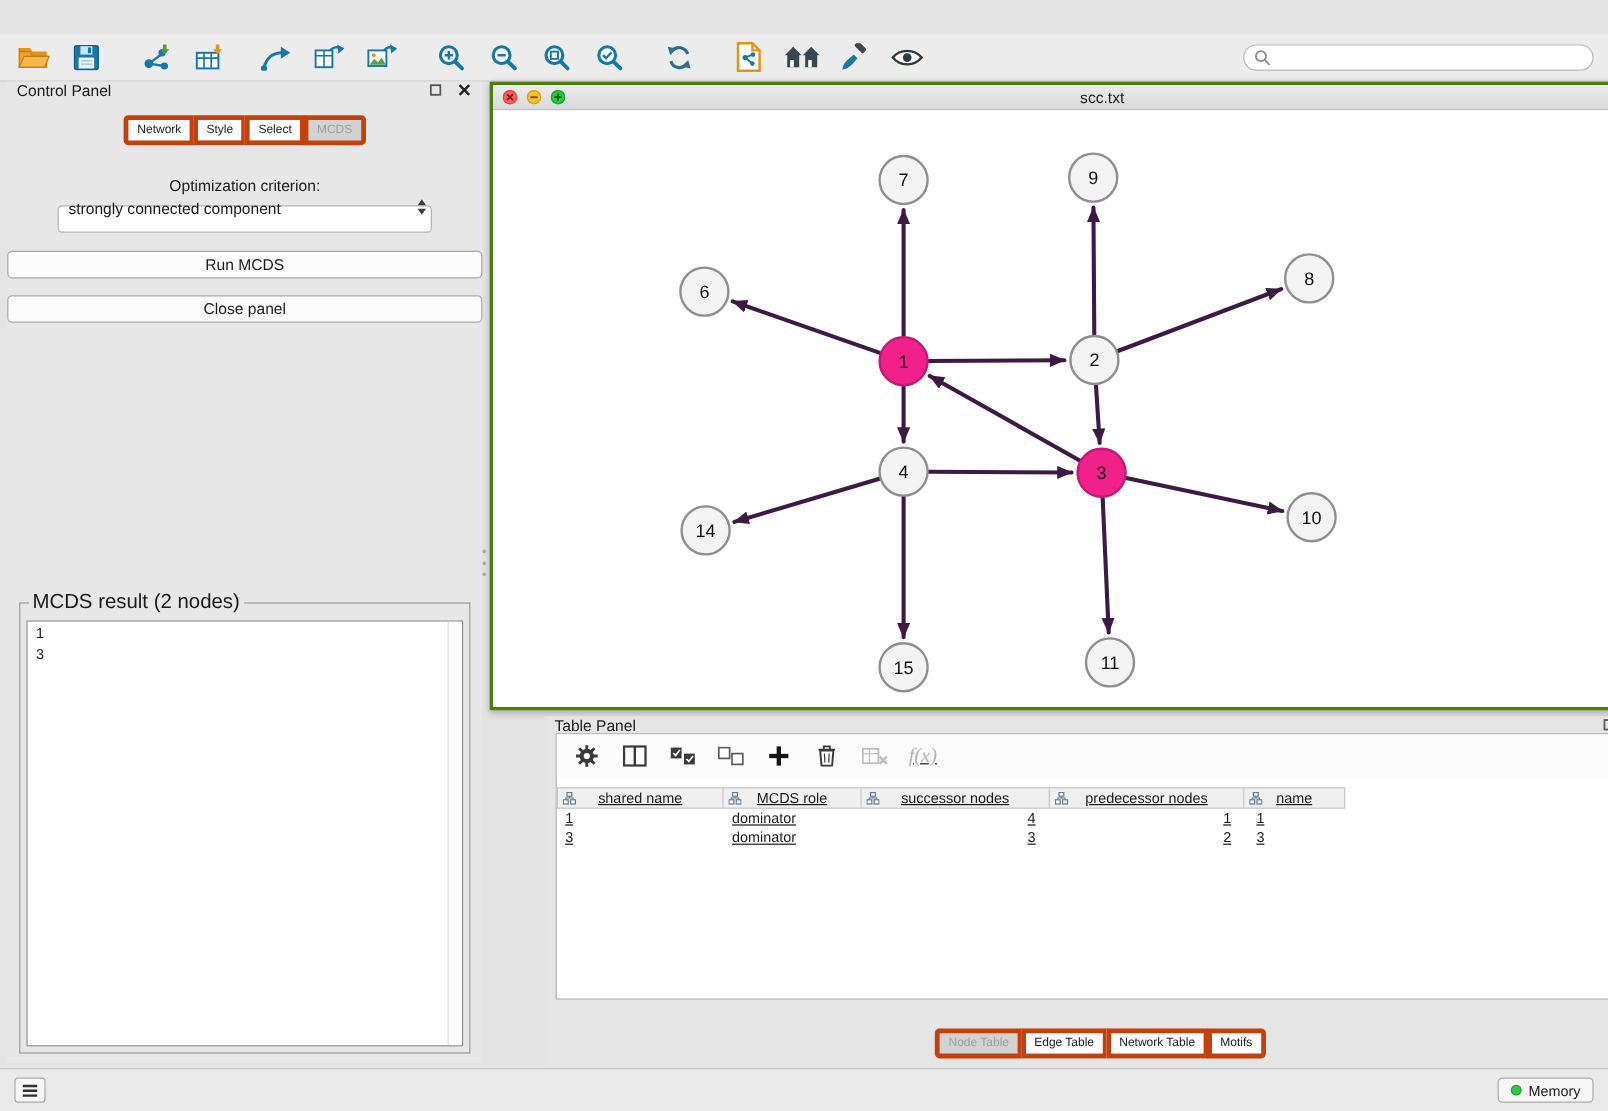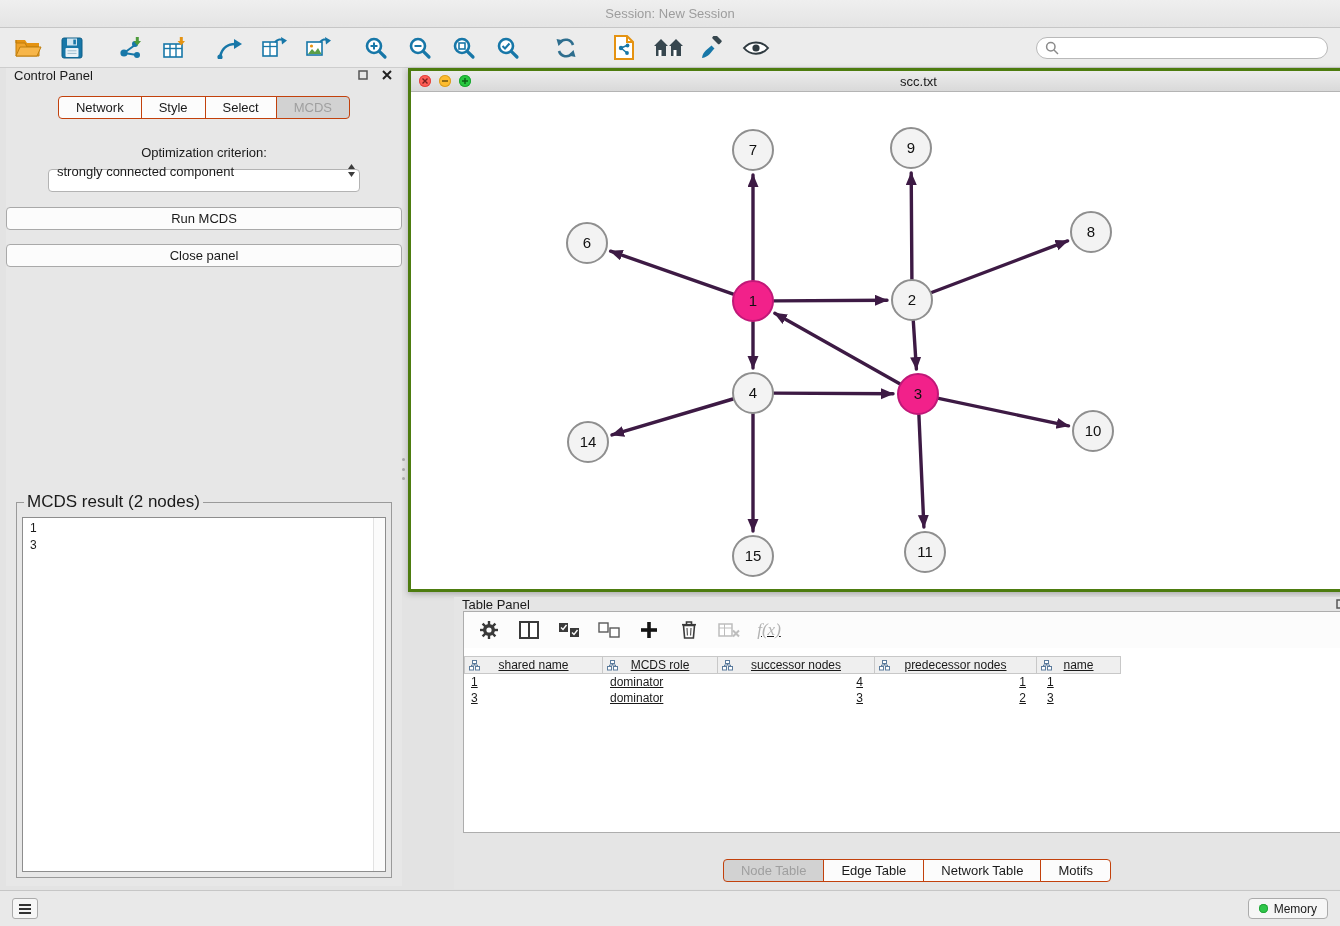--- a/index.html
+++ b/index.html
@@ -23,22 +23,22 @@
     background:#fff; display:flex; align-items:center; padding:0 8px; gap:6px; }
   .search input { border:none; outline:none; flex:1; font-size:12px; font-family:inherit; background:transparent; }
 
   
   .control-panel { position:absolute; left:6px; top:68px; width:396px; height:818px; background:#e7e7e7; }
   .panel-header { height:26px; display:flex; align-items:flex-start; padding:0 8px; font-size:13px; color:#1a1a1a; }
   .panel-btns { margin-left:auto; display:flex; gap:10px; align-items:center; }
   .panel-btn { appearance:none; border:none; background:transparent; width:14px; height:14px;
     display:flex; align-items:center; justify-content:center; cursor:pointer; }
   .seg-row { display:flex; justify-content:center; margin-top:2px; }
-  .seg-tab { appearance:none; cursor:pointer; border:1px solid #c2410c; background:#fcfcfc; color:#1a1a1a;
-    padding:3px 17px; font-size:13px; font-family:inherit; margin-left:-1px; }
+  .seg-tab { appearance:none; cursor:pointer; border:4px solid #c2410c; background:#fcfcfc; color:#1a1a1a;
+    padding:3px 7px; font-size:10px; font-family:inherit; margin-left:-1px; }
   .seg-tab:first-child { border-radius:4px 0 0 4px; margin-left:0; }
   .seg-tab:last-child { border-radius:0 4px 4px 0; }
   .seg-tab.active { background:#d2d2d2; color:#9f9f9f; }
   .opt-label { text-align:center; margin-top:26px; font-size:13px; }
   .opt-select { margin:9px auto 0; width:312px; height:23px; background:#fff; border:1px solid #b3b3b3;
     border-radius:4px; display:flex; align-items:center; padding:0 3px 18px 8px; font-size:13px; cursor:pointer; }
   .opt-select .spin { margin-left:auto; }
   .btn-row { display:flex; justify-content:center; gap:14px; margin-top:15px;flex-direction:column; }
   .push-btn { appearance:none; cursor:pointer; background:#fcfcfc; border:1px solid #a9a9a9; border-radius:4px;
     padding:3px 14px; font-size:13px; font-family:inherit; color:#1a1a1a; }
@@ -91,23 +91,20 @@
   .memory-btn { appearance:none; cursor:pointer; margin-left:auto; height:21px; background:#f6f6f6;
     border:1px solid #ababab; border-radius:4px; display:flex; align-items:center; gap:6px;
     padding:0 10px; font-size:12px; font-family:inherit; color:#1a1a1a; }
   .memory-dot { width:9px; height:9px; border-radius:50%; background:#2fc64a; box-shadow:inset 0 0 0 1px #23a33a; }
 </style>
 </head>
 <body>
 
 <div class="app">
 
-  <div class="titlebar">
-    <span>Session: New Session</span>
-  </div>
 
   <div class="toolbar">
     <div class="tb-group">
       <button class="tb-btn">
         <svg width="27" height="21" viewBox="0 0 27 21">
           <path d="M1 3 h9 l2 3 h12 v4 H1 z" fill="#E59312"></path>
           <path d="M1 3 v16 h23 v-9 H12 L10 6 H1 z" fill="#F0A32A" stroke="#C07E0C"></path>
           <path d="M5 10 h21 l-4 9 H1 z" fill="#F7B64A" stroke="#C07E0C"></path>
         </svg>
       </button>

